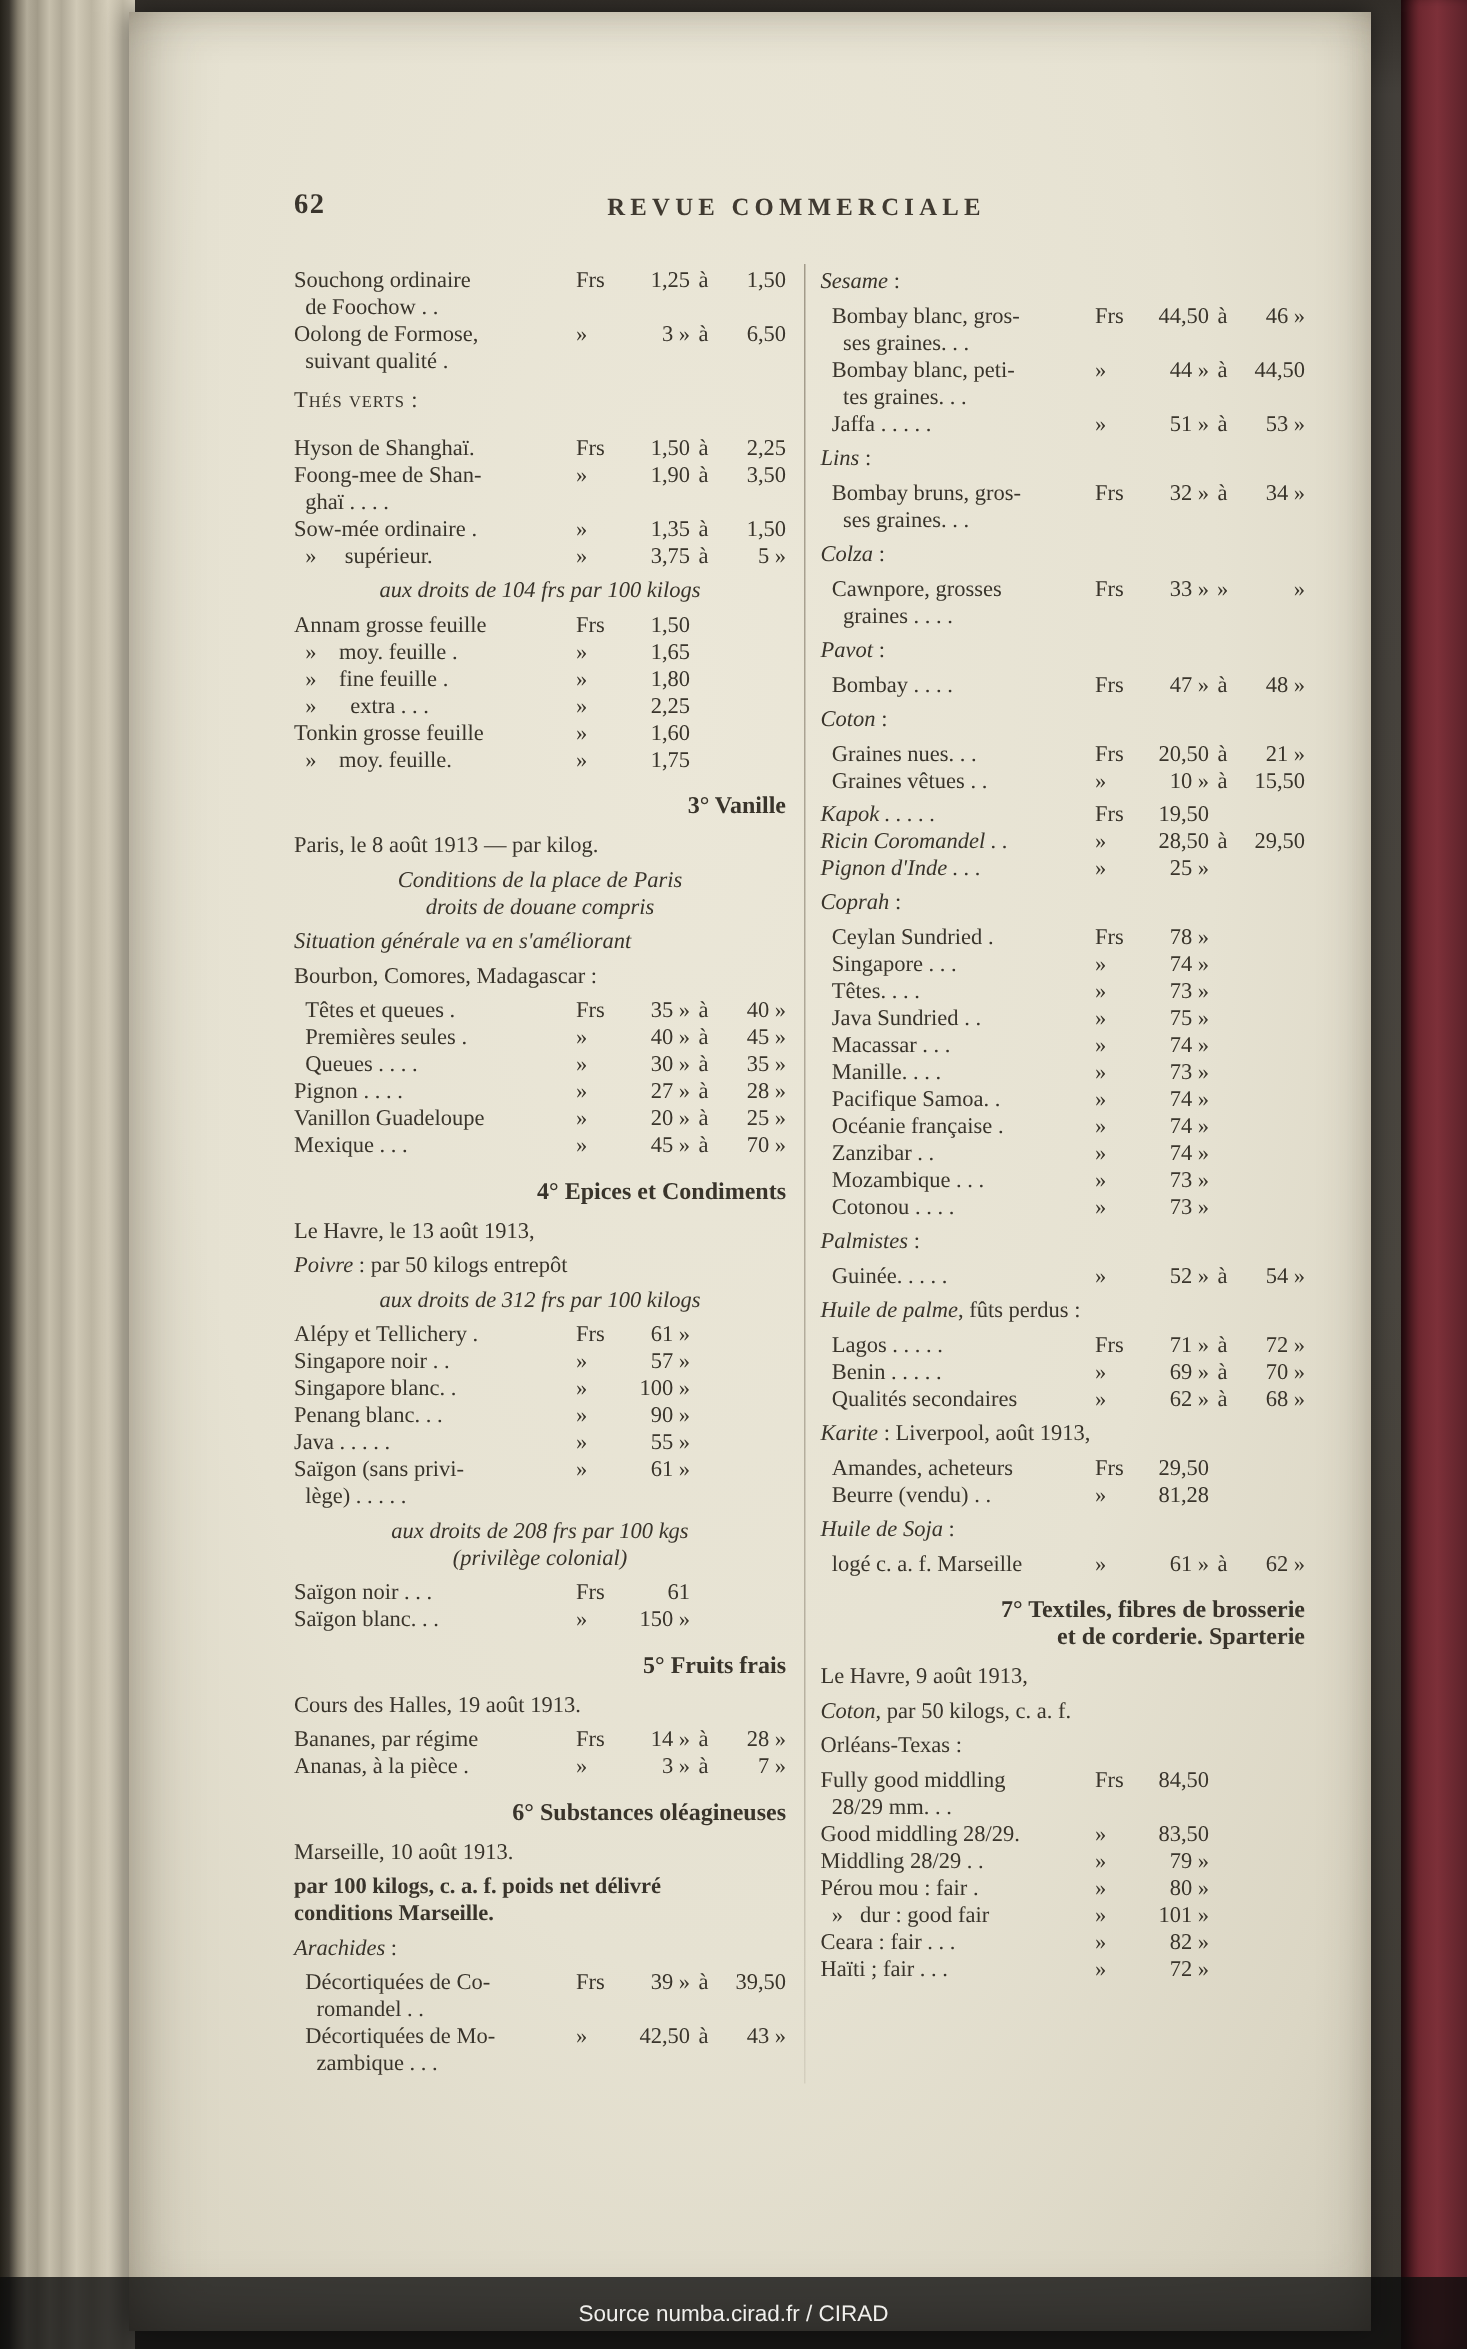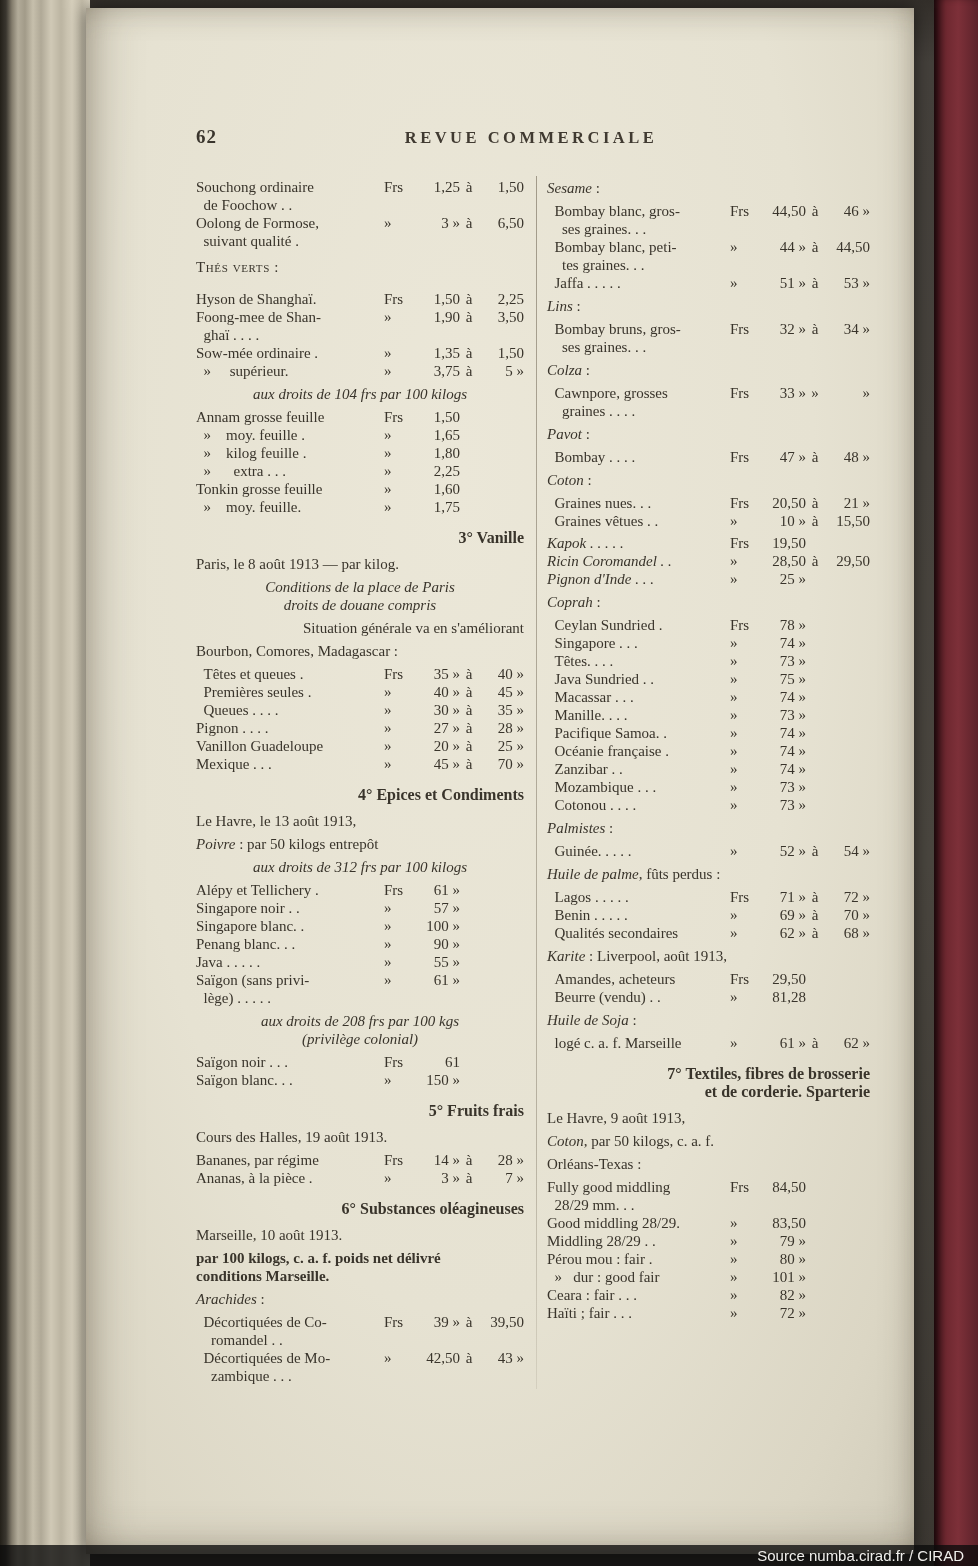--- a/index.html
+++ b/index.html
@@ -36,37 +36,37 @@
   .col{line-height:18px;}
   .col.left{flex:none;width:328px;}
   .col.right{flex:1;min-width:0;}
   .divider{width:1px;align-self:stretch;margin:2px 10px 0 12px;
     background:linear-gradient(180deg,rgba(75,63,45,.45) 0%,rgba(75,63,45,.30) 80%,rgba(75,63,45,.10) 100%);}
   
   .blk-h{text-align:right;font-weight:bold;font-size:16px;margin:13px 0 8px;white-space:pre-line;}
   .blk-c{text-align:left;margin:5px 0;white-space:pre-line;}
   .blk-c.bold{font-weight:bold;}
   .blk-i{text-align:center;font-style:italic;margin:5px 0;white-space:pre-line;}
-  .blk-il{margin:5px 0;white-space:pre-wrap;text-align:right;}
+  .blk-il{font-style:italic;margin:5px 0;white-space:pre-wrap;}
   .blk-p{margin:5px 0;white-space:pre-wrap;}
   .blk-cap{margin:8px 0 14px;font-variant:small-caps;letter-spacing:.6px;}
   .lead-it{font-style:italic;}
   
   .rows{margin:4px 0;}
   .prow{display:flex;align-items:flex-start;}
   .prow.it .lab{font-style:italic;}
   .lab{flex:1;min-width:0;white-space:pre-wrap;}
   .unit{flex:none;width:30px;padding-left:2px;}
   .v1{flex:none;width:46px;text-align:right;}
   .mid{flex:none;width:18px;text-align:center;}
   .v2{flex:none;width:46px;text-align:right;}
   
-  .src-bar{position:absolute;left:0;right:0;bottom:0;height:21px;z-index:5;
+  .src-bar{position:absolute;left:0;right:0;bottom:0;height:48px;z-index:5;
     background:rgba(12,12,12,.78);color:#f0efec;
-    display:flex;align-items:center;justify-content:flex-end;padding:0 14px;
+    display:flex;align-items:center;justify-content:center;padding:0 14px;
     font-family:"Liberation Sans","DejaVu Sans",sans-serif;font-size:15px;}
 </style>
 </head>
 <body>
 
 <div class="scene">
   <div class="stack"></div>
   <div class="cover"></div>
 
   <div class="page">
@@ -136,21 +136,21 @@
               <span class="v2"></span>
             </div>
             <div class="prow">
               <span class="lab">  »    moy. feuille .</span>
               <span class="unit">»</span>
               <span class="v1">1,65</span>
               <span class="mid"></span>
               <span class="v2"></span>
             </div>
             <div class="prow">
-              <span class="lab">  »    kilog feuille .</span>
+              <span class="lab">  »    fine feuille .</span>
               <span class="unit">»</span>
               <span class="v1">1,80</span>
               <span class="mid"></span>
               <span class="v2"></span>
             </div>
             <div class="prow">
               <span class="lab">  »      extra . . .</span>
               <span class="unit">»</span>
               <span class="v1">2,25</span>
               <span class="mid"></span>

